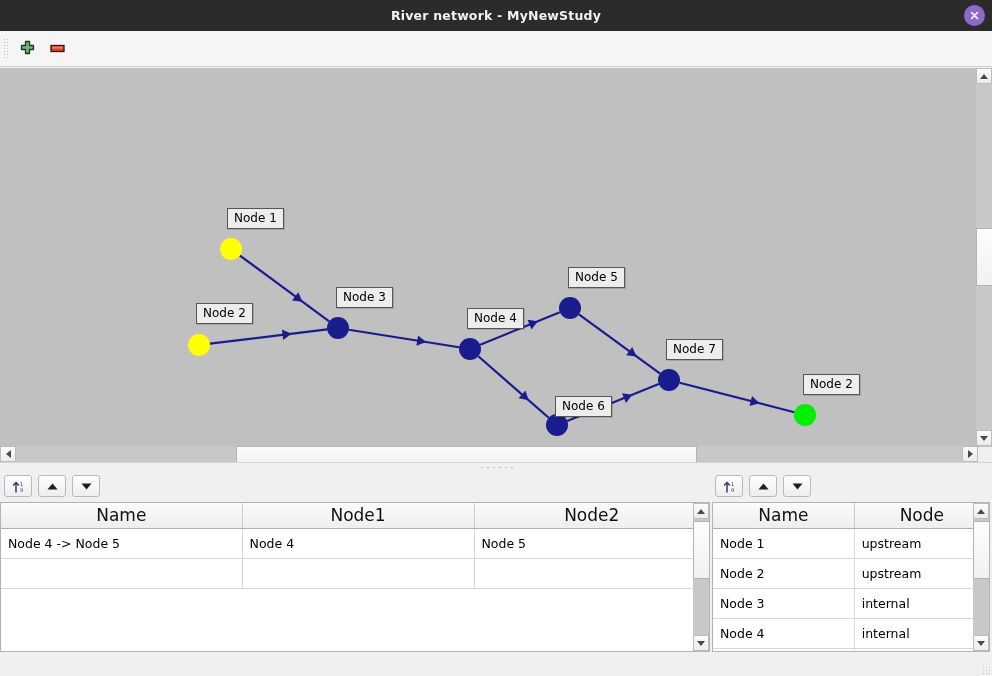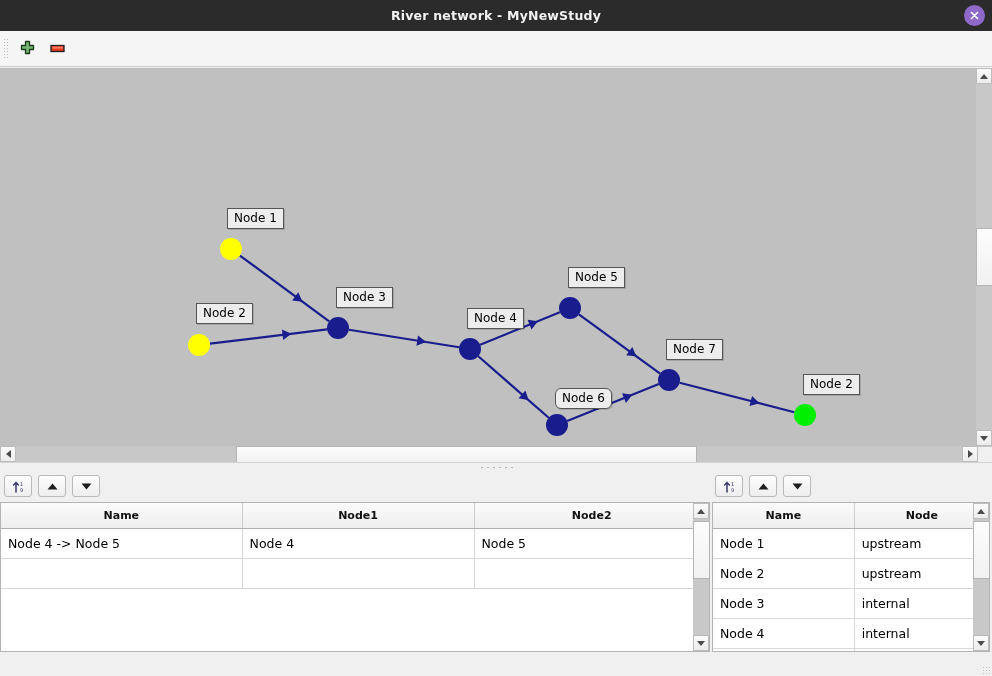--- a/index.html
+++ b/index.html
@@ -115,21 +115,21 @@
     display:flex; align-items:center; justify-content:center; cursor:pointer;
   }
   .tbl-frame {
     position:absolute; top:31px; left:0; right:0; bottom:24px;
     background:#fff; border:1px solid #b4b4b4; overflow:hidden;
   }
   table { border-collapse: collapse; width:100%; table-layout: fixed; }
   th {
     background: linear-gradient(#fbfbfb,#eeeeee);
     border-right: 1px solid #cccccc; border-bottom: 1px solid #b0b0b0;
-    font-weight: bold; font-size: 11px; color:#111;
+    font-weight: normal; font-size: 17px; color:#111;
     height: 25px; text-align:center;
   }
   td {
     border-right: 1px solid #d8d8d8; border-bottom: 1px solid #d8d8d8;
     height: 30px; padding-left: 7px; font-size: 12.5px; color:#000;
     background:#fff; overflow:hidden; white-space:nowrap;
   }
   th:last-child, td:last-child { border-right: none; }
   .footer { position:absolute; left:0; bottom:0; width:992px; height:22px; background:#f0f0f0; }
   .corner-grip {
@@ -194,21 +194,21 @@
           <circle cx="570" cy="240" r="11" fill="#181c8c"></circle>
           <circle cx="557" cy="357" r="11" fill="#181c8c"></circle>
           <circle cx="669" cy="312" r="11" fill="#181c8c"></circle>
           <circle cx="805" cy="347" r="11" fill="#00ee00"></circle>
         </svg>
     <div class="node-label" style="left: 227px; top: 140px;">Node 1</div>
         <div class="node-label" style="left: 196px; top: 235px;">Node 2</div>
         <div class="node-label" style="left: 336px; top: 219px;">Node 3</div>
         <div class="node-label" style="left: 467px; top: 240px;">Node 4</div>
         <div class="node-label" style="left: 568px; top: 199px;">Node 5</div>
-        <div class="node-label" style="left: 555px; top: 320px; border-radius: 6px;">Node 6</div>
+        <div class="node-label" style="left: 555px; top: 328px;">Node 6</div>
         <div class="node-label" style="left: 666px; top: 271px;">Node 7</div>
         <div class="node-label" style="left: 803px; top: 306px;">Node 2</div>
       </div>
 
     <div class="sb-v" style="left:976px; top:0; width:16px; height:378px;">
       <div class="sb-btn" style="left:-1px; top:0;">
         <span class="tri tri-up"></span>
       </div>
       <div class="sb-track" style="left:-1px; top:16px; width:17px; height:346px;"></div>
       <div class="sb-thumb" style="left:-1px; top:160px; width:17px; height:58px;"></div>

